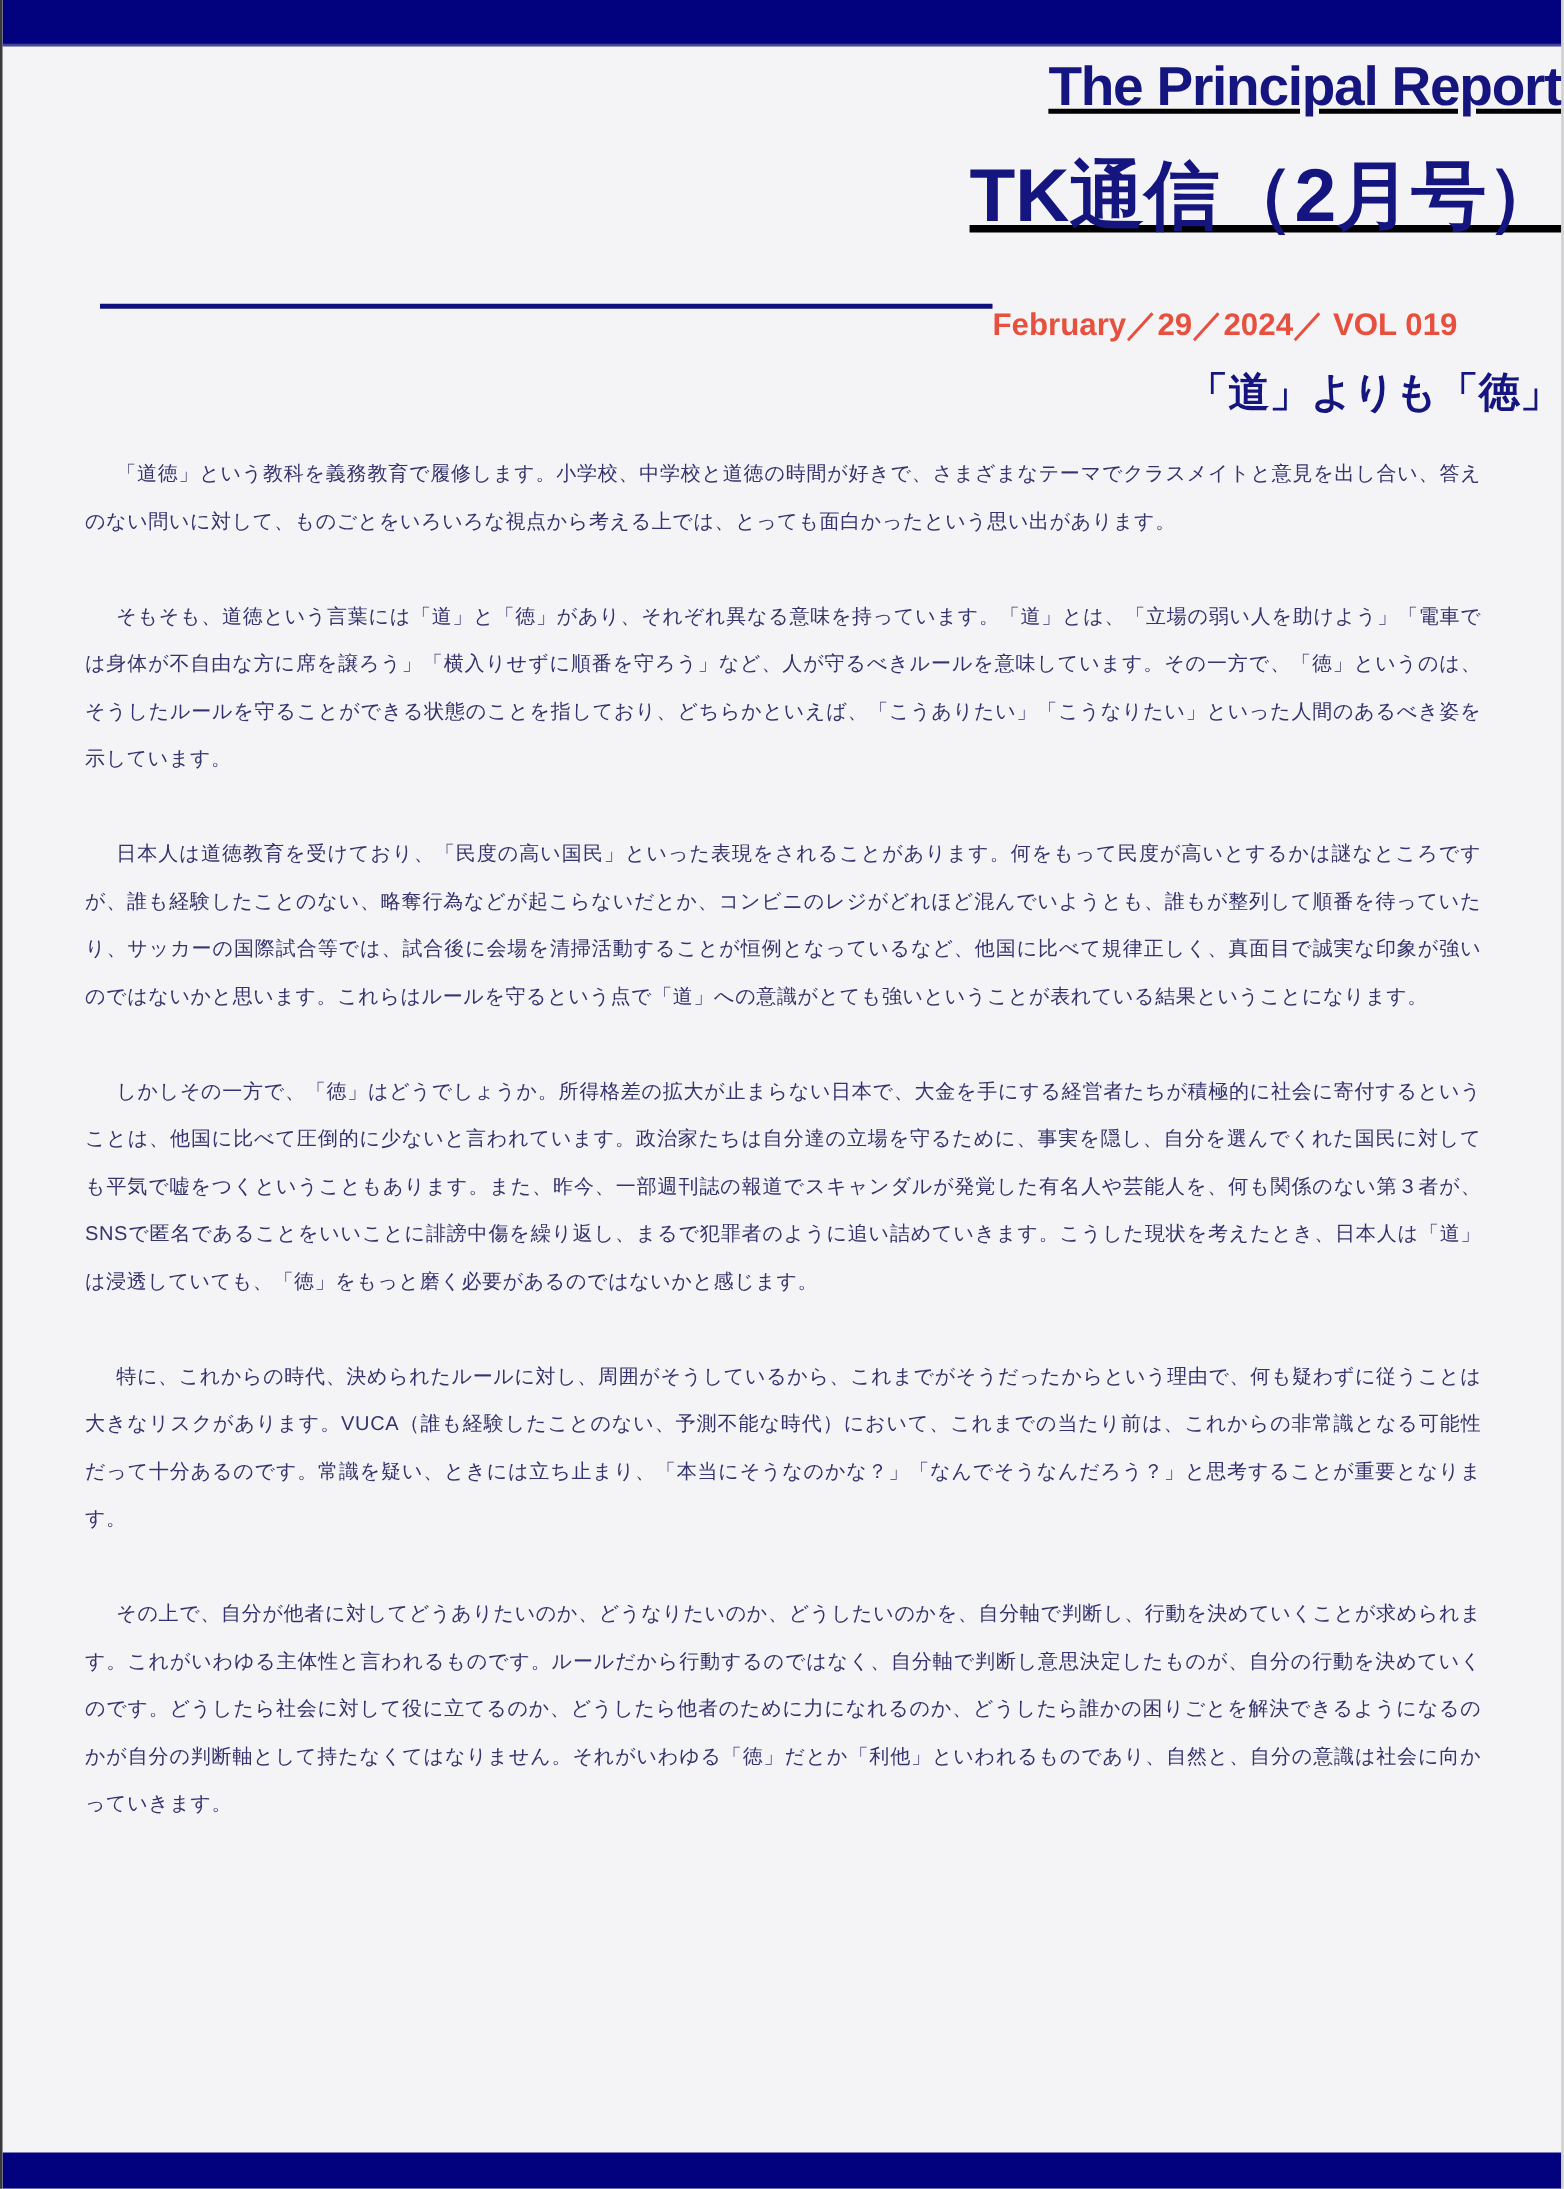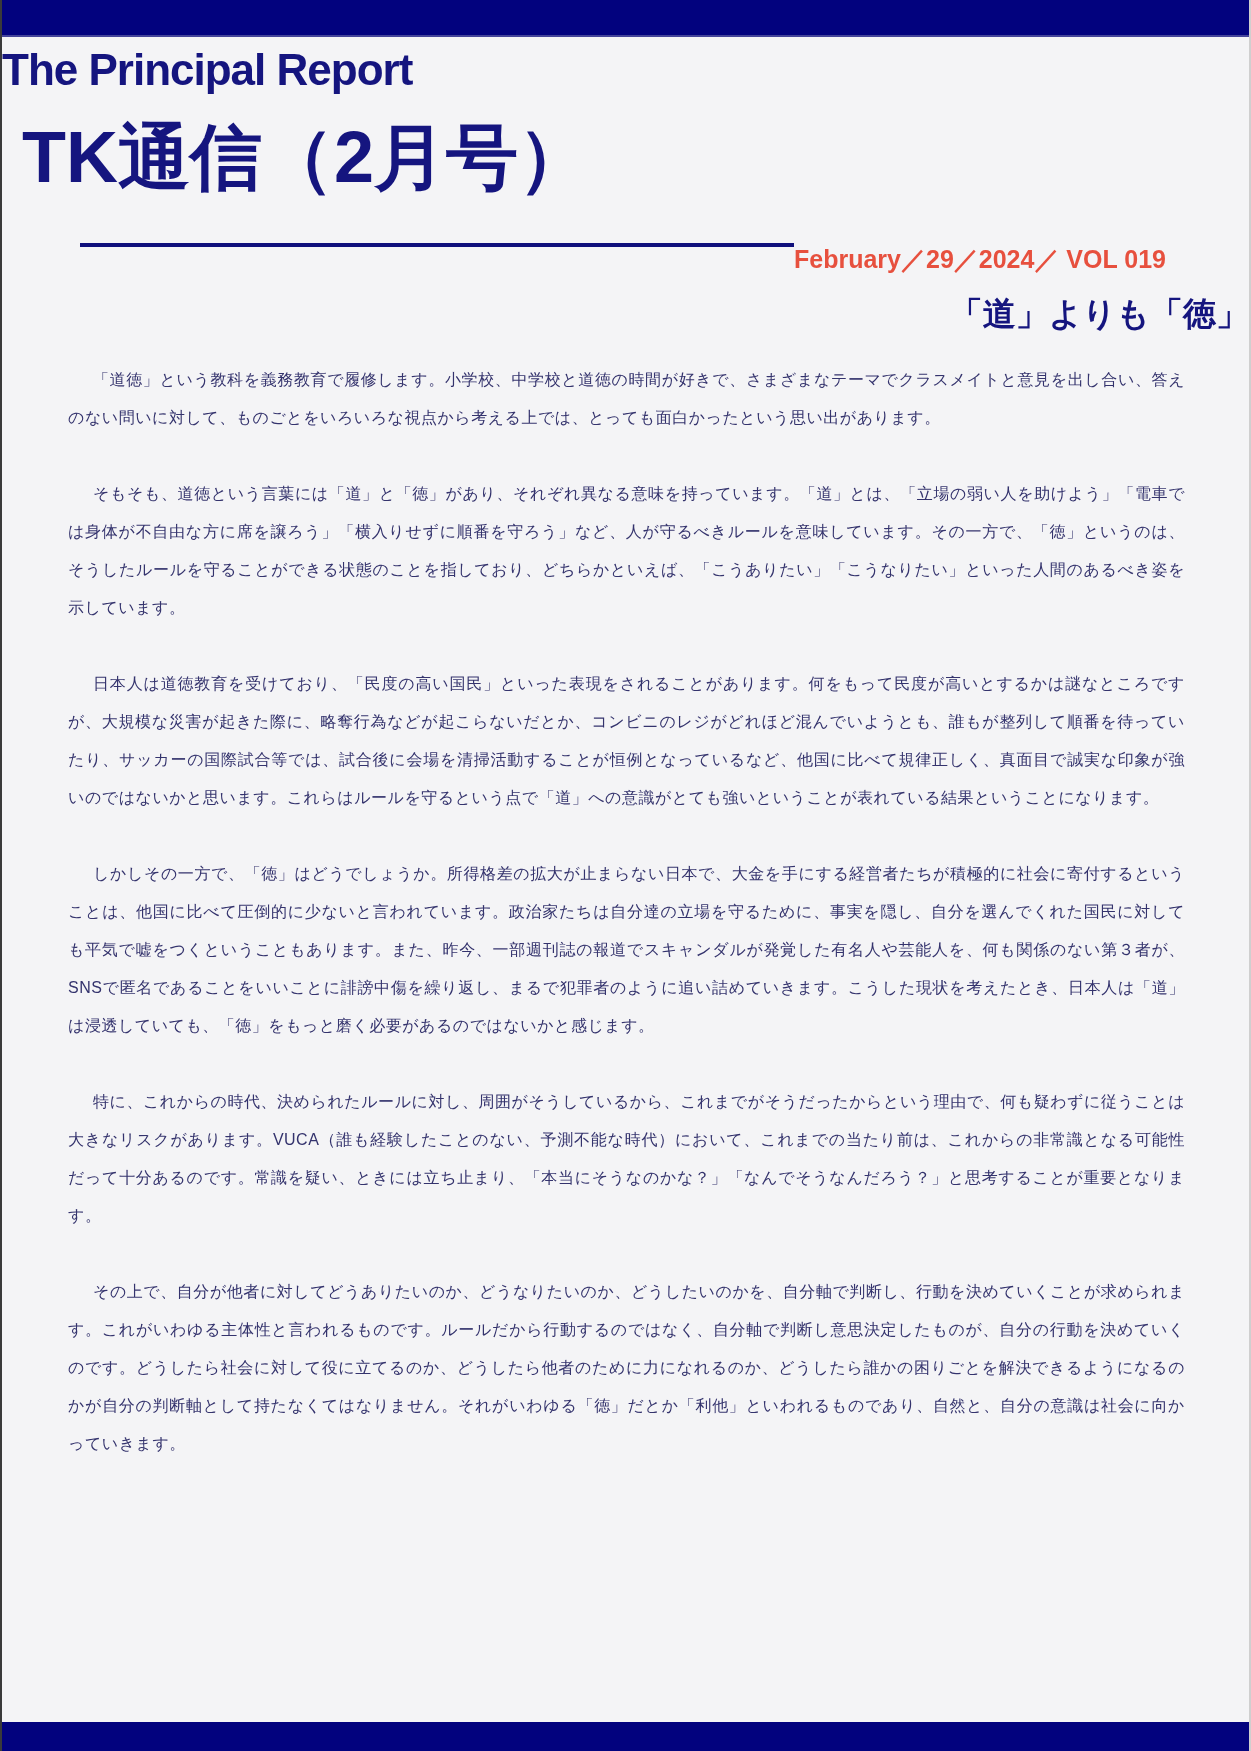--- a/index.html
+++ b/index.html
@@ -18,32 +18,32 @@
     height: 35px;
     background: #02027e;
     border-bottom: 2px solid #44449a;
   }
   .bottom-bar {
     position: absolute;
     left: 0; right: 0; bottom: 0;
     height: 29px;
     background: #02027e;
   }
-  .masthead { text-align: left; }
+  .masthead { text-align: right; text-decoration: underline; }
   .report-name {
     margin-top: 10px;
     font-size: 44px;
     line-height: 46px;
     font-weight: bold;
     letter-spacing: -1px;
     color: #15157f;
   }
   .main-title {
     margin-top: 8px;
-    font-size: 72px;
+    font-size: 60px;
     line-height: 112px;
     font-weight: bold;
     color: #15157f;
     white-space: nowrap;
     margin-left: 20px;
   }
   .rule-row {
     display: flex;
     align-items: flex-start;
     padding: 0 91px 0 78px;
@@ -101,21 +101,21 @@
 </div>
 
 <h1 class="article-title">「道」よりも「徳」</h1>
 
 <main class="article-body">
 
     <p>「道徳」という教科を義務教育で履修します。小学校、中学校と道徳の時間が好きで、さまざまなテーマでクラスメイトと意見を出し合い、答えのない問いに対して、ものごとをいろいろな視点から考える上では、とっても面白かったという思い出があります。</p>
 
     <p>そもそも、道徳という言葉には「道」と「徳」があり、それぞれ異なる意味を持っています。「道」とは、「立場の弱い人を助けよう」「電車では身体が不自由な方に席を譲ろう」「横入りせずに順番を守ろう」など、人が守るべきルールを意味しています。その一方で、「徳」というのは、そうしたルールを守ることができる状態のことを指しており、どちらかといえば、「こうありたい」「こうなりたい」といった人間のあるべき姿を示しています。</p>
 
-    <p>日本人は道徳教育を受けており、「民度の高い国民」といった表現をされることがあります。何をもって民度が高いとするかは謎なところですが、大規模な災害が起きた際に、略奪行為などが起こらないだとか、コンビニのレジがどれほど混んでいようとも、誰もが整列して順番を待っていたり、サッカーの国際試合等では、試合後に会場を清掃活動することが恒例となっているなど、他国に比べて規律正しく、真面目で誠実な印象が強いのではないかと思います。これらはルールを守るという点で「道」への意識がとても強いということが表れている結果ということになります。</p>
+    <p>日本人は道徳教育を受けており、「民度の高い国民」といった表現をされることがあります。何をもって民度が高いとするかは謎なところですが、誰も経験したことのない、略奪行為などが起こらないだとか、コンビニのレジがどれほど混んでいようとも、誰もが整列して順番を待っていたり、サッカーの国際試合等では、試合後に会場を清掃活動することが恒例となっているなど、他国に比べて規律正しく、真面目で誠実な印象が強いのではないかと思います。これらはルールを守るという点で「道」への意識がとても強いということが表れている結果ということになります。</p>
 
     <p>しかしその一方で、「徳」はどうでしょうか。所得格差の拡大が止まらない日本で、大金を手にする経営者たちが積極的に社会に寄付するということは、他国に比べて圧倒的に少ないと言われています。政治家たちは自分達の立場を守るために、事実を隠し、自分を選んでくれた国民に対しても平気で嘘をつくということもあります。また、昨今、一部週刊誌の報道でスキャンダルが発覚した有名人や芸能人を、何も関係のない第３者が、SNSで匿名であることをいいことに誹謗中傷を繰り返し、まるで犯罪者のように追い詰めていきます。こうした現状を考えたとき、日本人は「道」は浸透していても、「徳」をもっと磨く必要があるのではないかと感じます。</p>
 
     <p>特に、これからの時代、決められたルールに対し、周囲がそうしているから、これまでがそうだったからという理由で、何も疑わずに従うことは大きなリスクがあります。VUCA（誰も経験したことのない、予測不能な時代）において、これまでの当たり前は、これからの非常識となる可能性だって十分あるのです。常識を疑い、ときには立ち止まり、「本当にそうなのかな？」「なんでそうなんだろう？」と思考することが重要となります。</p>
 
     <p>その上で、自分が他者に対してどうありたいのか、どうなりたいのか、どうしたいのかを、自分軸で判断し、行動を決めていくことが求められます。これがいわゆる主体性と言われるものです。ルールだから行動するのではなく、自分軸で判断し意思決定したものが、自分の行動を決めていくのです。どうしたら社会に対して役に立てるのか、どうしたら他者のために力になれるのか、どうしたら誰かの困りごとを解決できるようになるのかが自分の判断軸として持たなくてはなりません。それがいわゆる「徳」だとか「利他」といわれるものであり、自然と、自分の意識は社会に向かっていきます。</p>
 
   </main>
 
 <div class="bottom-bar"></div>

